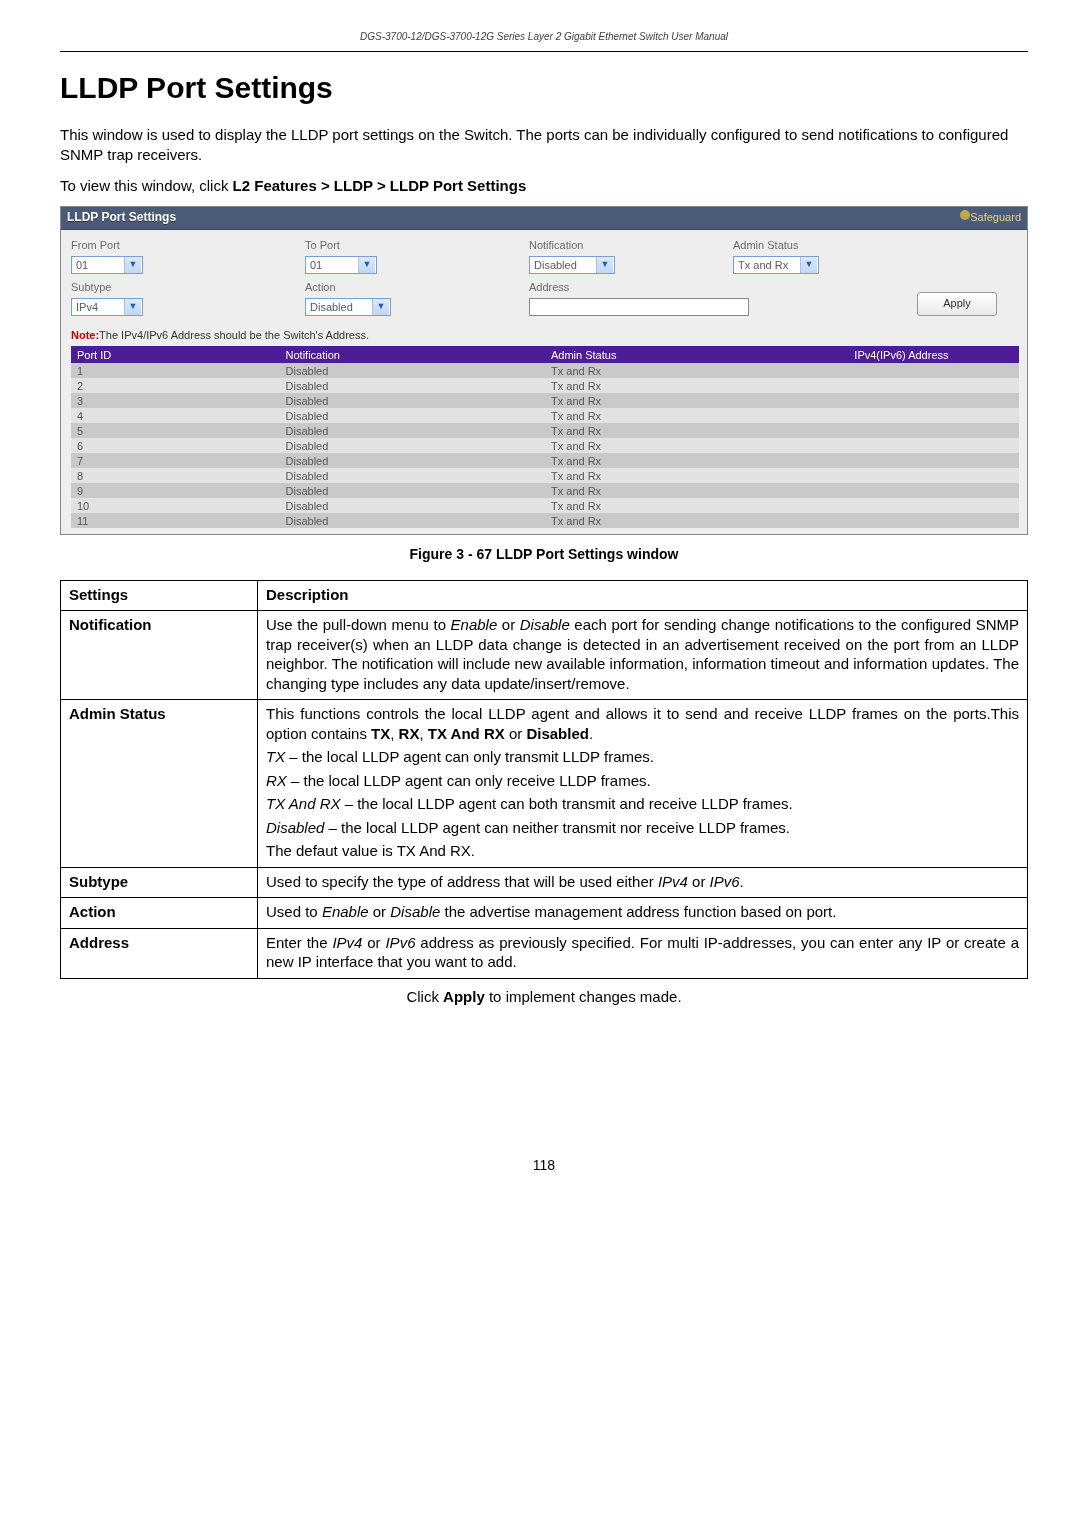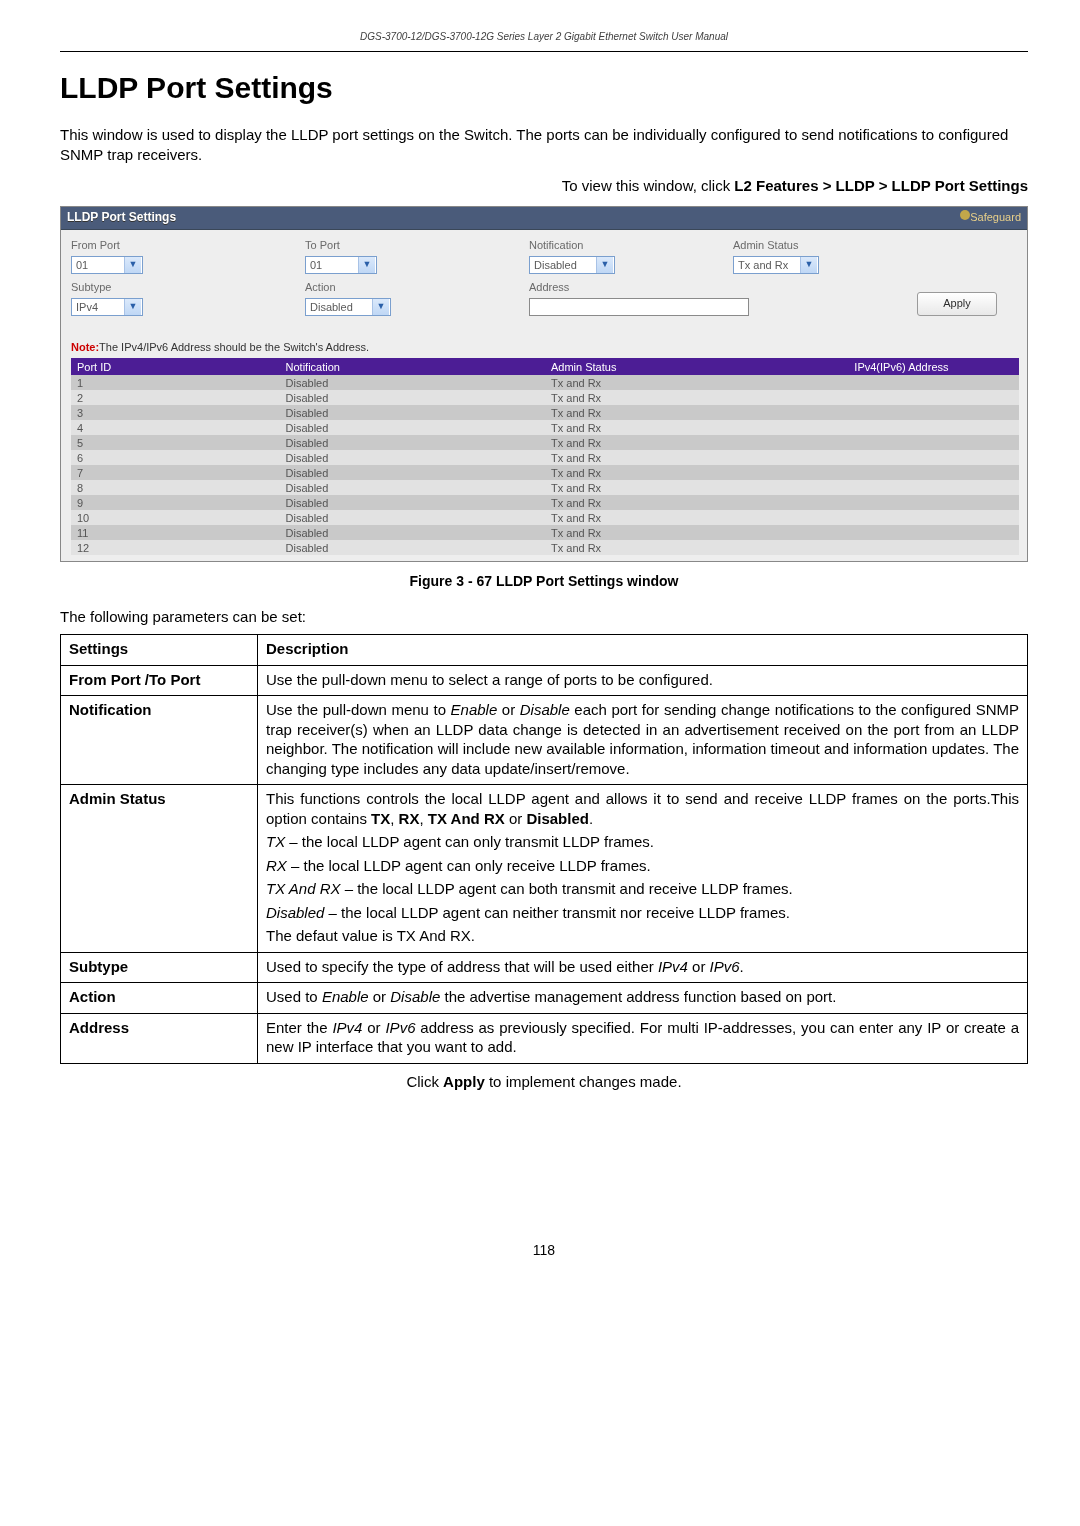--- a/index.html
+++ b/index.html
@@ -31,21 +31,20 @@
     font-weight: bold;
     margin: 0 0 18px 0;
   }
   p.intro {
     font-size: 15px;
     margin: 0 0 12px 0;
   }
   p.breadcrumb-line {
     font-size: 15px;
     margin: 2px 0 10px 0;
-    text-align: right;
   }
   p.breadcrumb-line .bold { font-weight: bold; }
 
   
   .win-box {
     border: 1px solid #888;
     background: #eee;
     padding: 0;
     font-family: Verdana, Arial, sans-serif;
     font-size: 11px;
@@ -133,21 +132,21 @@
     border-radius: 3px;
     text-align: center;
     line-height: 20px;
     font-size: 11px;
     color: #2d2d2d;
   }
 
   .note-red {
     color: #c00;
     font-size: 11px;
-    margin-top: 24px;
+    margin-top: 12px;
     font-weight: bold;
   }
   .note-red .tail { color: #333; font-weight: normal; }
 
   
   .port-table {
     width: 100%;
     border-collapse: collapse;
     margin-top: 4px;
     font-size: 11px;
@@ -372,47 +371,36 @@
               <td>Disabled</td>
               <td>Tx and Rx</td>
               <td></td>
             </tr>
             <tr class="even">
               <td>11</td>
               <td>Disabled</td>
               <td>Tx and Rx</td>
               <td></td>
             </tr>
-            <tr class="odd">
-              <td>12</td>
-              <td>Disabled</td>
-              <td>Tx and Rx</td>
-              <td></td>
-            </tr>
           </tbody>
       </table>
     </div>
   </div>
 
   <div class="fig-caption">Figure 3 - 67 LLDP Port Settings window</div>
 
-  <p class="after">The following parameters can be set:</p>
 
   <table class="param-table">
     <thead>
       <tr>
         <th>Settings</th>
         <th>Description</th>
       </tr>
     </thead>
     <tbody id="param-rows">
-        <tr>
-          <td class="pname">From Port /To Port</td>
-          <td class="desc">Use the pull-down menu to select a range of ports to be configured.</td>
-        </tr>
         <tr>
           <td class="pname">Notification</td>
           <td class="desc">Use the pull-down menu to <span class="italic">Enable</span> or <span class="italic">Disable</span> each port for sending change notifications to the configured SNMP trap receiver(s) when an LLDP data change is detected in an advertisement received on the port from an LLDP neighbor. The notification will include new available information, information timeout and information updates. The changing type includes any data update/insert/remove.</td>
         </tr>
         <tr>
           <td class="pname">Admin Status</td>
           <td class="desc">
             <p>This functions controls the local LLDP agent and allows it to send and receive LLDP frames on the ports.This option contains <span class="bold">TX</span>, <span class="bold">RX</span>, <span class="bold">TX And RX</span> or <span class="bold">Disabled</span>.</p>
             <p><span class="italic">TX</span> – the local LLDP agent can only transmit LLDP frames.</p>
             <p><span class="italic">RX</span> – the local LLDP agent can only receive LLDP frames.</p>

